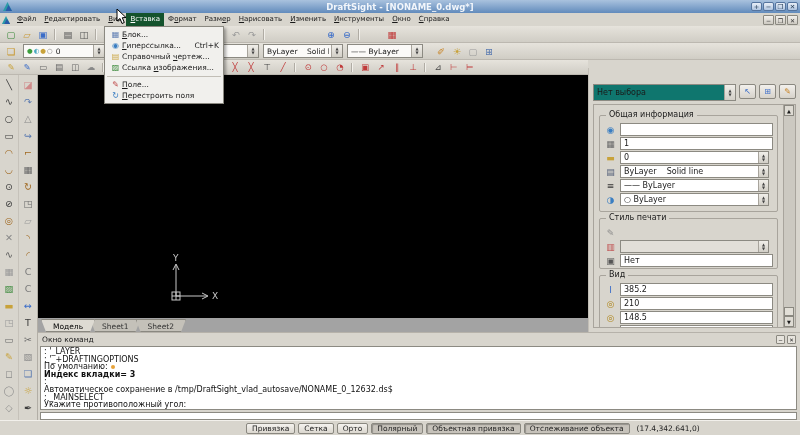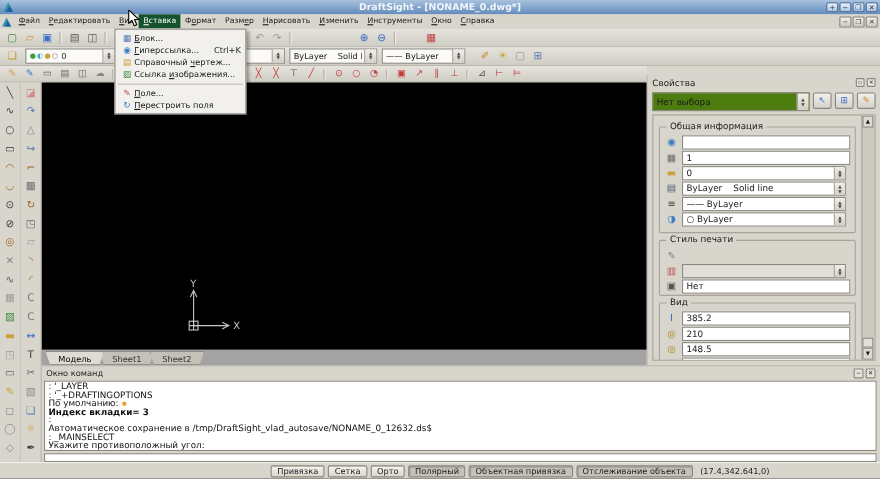--- a/index.html
+++ b/index.html
@@ -78,21 +78,21 @@
   .sbtn.on{background:#c6c2ba;box-shadow:inset 1px 1px 1px rgba(0,0,0,.25);}
   .coords{margin-left:4px;font-size:7.5px;color:#222;white-space:nowrap;}
   
   .props{position:absolute;left:588px;top:68px;width:212px;height:264px;background:#d8d5cd;
     border-left:1px solid #c2beb6;box-sizing:border-box;}
   .ptitle{height:14px;display:flex;align-items:center;padding:0 4px;font-size:8px;}
   .ptbtns{margin-left:auto;display:flex;gap:2px;}
   .ptbtn{width:8px;height:8px;font-size:5px;line-height:7px;text-align:center;background:#e8e5de;
     border:1px solid #8a8880;border-radius:1px;box-sizing:border-box;}
   .pselrow{position:absolute;left:4px;top:16px;right:4px;height:15px;display:flex;gap:3px;}
-  .pselcombo{flex:1;height:17px;background:#4d7c0f;border:1px solid #8c8a82;display:flex;align-items:center;
+  .pselcombo{flex:1;height:17px;background:#0f766e;border:1px solid #8c8a82;display:flex;align-items:center;
     font-size:8px;padding-left:3px;box-sizing:border-box;}
   .pselbtn{width:17px;height:15px;border:1px solid #8a8880;border-radius:2px;text-align:center;line-height:14px;
     font-size:8px;background:linear-gradient(#f2f0ec,#d6d2ca);box-sizing:border-box;flex:none;}
   .pcontent{position:absolute;left:4px;top:36px;right:4px;bottom:4px;border:1px solid #a8a49c;
     background:#d8d5cd;overflow:hidden;}
   .pscroll{position:absolute;right:0;top:0;bottom:0;width:11px;background:#ccc9c1;border-left:1px solid #a8a49c;}
   .sarr{position:absolute;left:0;width:10px;height:11px;font-size:5px;line-height:10px;text-align:center;
     background:#dedbd3;border:1px solid #8a8880;box-sizing:border-box;}
   .sarr.up{top:0;}.sarr.down{bottom:0;}
   .sthumb{position:absolute;left:0;width:10px;height:9px;bottom:11px;background:#e2dfd7;border:1px solid #8a8880;box-sizing:border-box;}
@@ -345,28 +345,20 @@
         <span class="sbtn">Сетка</span>
         <span class="sbtn">Орто</span>
         <span class="sbtn on">Полярный</span>
         <span class="sbtn on">Объектная привязка</span>
         <span class="sbtn on">Отслеживание объекта</span>
       </div>
     <span class="coords">(17.4,342.641,0)</span>
   </div>
 
   <div class="props">
-    <div class="ptitle">
-      <span>Свойства</span>
-      <span class="ptbtns">
-
-      <span class="ptbtn">▫</span>
-          <span class="ptbtn">✕</span>
-        </span>
-    </div>
     <div class="pselrow">
       <div class="pselcombo">
         <span class="cval">Нет выбора</span>
         <span class="spin"></span>
       </div>
       <div style="display:flex;gap:3px">
 
       <span class="pselbtn" style="color: rgb(58, 108, 200);">↖</span>
           <span class="pselbtn" style="color: rgb(58, 108, 200);">⊞</span>
           <span class="pselbtn" style="color: rgb(200, 134, 42);">✎</span>

